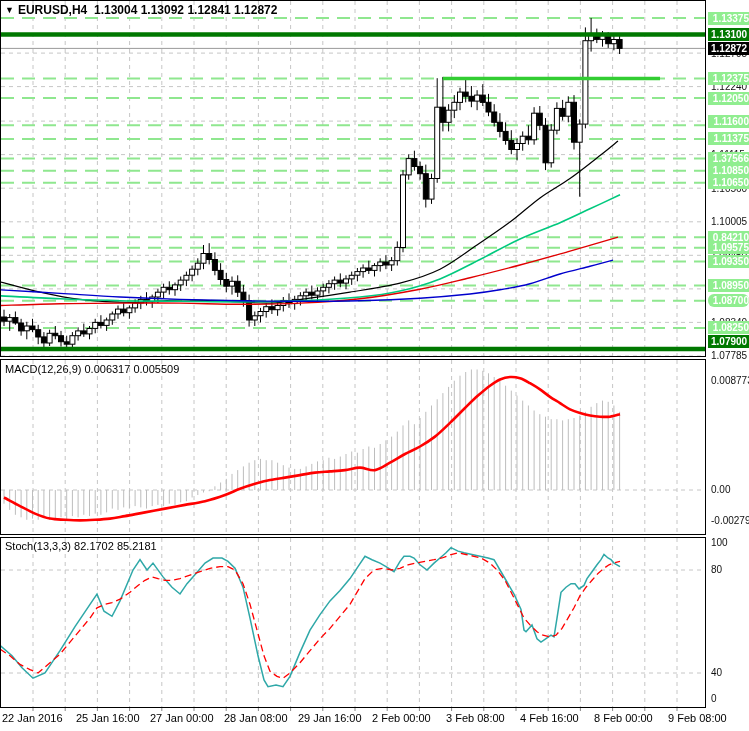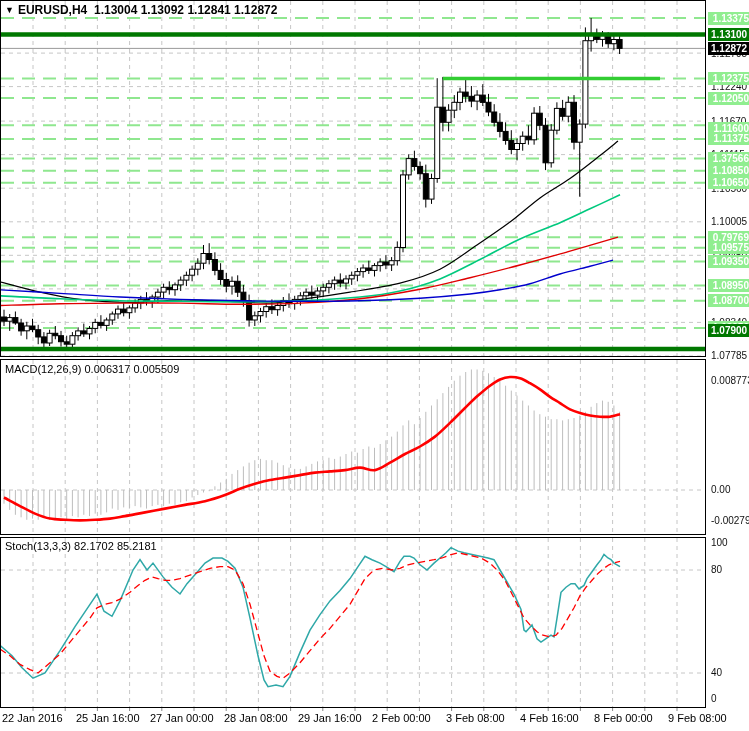--- a/index.html
+++ b/index.html
@@ -508,33 +508,33 @@
       <div class="price-label" style="top: 148.14px;">1.11115</div>
       <div class="price-label" style="top: 181.695px;">1.10560</div>
       <div class="price-label" style="top: 215.25px;">1.10005</div>
       <div class="price-label" style="top: 248.805px;">1.09450</div>
       <div class="price-label" style="top: 282.361px;">1.08895</div>
       <div class="price-label" style="top: 315.916px;">1.08340</div>
       <div class="price-label" style="top: 349.471px;">1.07785</div>
       <div class="price-label lt-green" style="top: 11.5px;">1.13375</div>
       <div class="price-label lt-green" style="top: 71.96px;">1.12375</div>
       <div class="price-label lt-green" style="top: 91.6095px;">1.12050</div>
-      <div class="price-label lt-green" style="top: 122px;">1.11600</div>
+      <div class="price-label lt-green" style="top: 115px;">1.11600</div>
       <div class="price-label lt-green" style="top: 132.42px;">1.11375</div>
       <div class="price-label lt-green" style="top: 152.069px;">1.37566</div>
       <div class="price-label lt-green" style="top: 164.161px;">1.10850</div>
       <div class="price-label lt-green" style="top: 176.253px;">1.10650</div>
-      <div class="price-label lt-green" style="top: 230.667px;">0.79769</div>
+      <div class="price-label lt-green" style="top: 230.667px;">0.84210</div>
       <div class="price-label lt-green" style="top: 241.248px;">1.09575</div>
       <div class="price-label lt-green" style="top: 254.851px;">1.09350</div>
       <div class="price-label lt-green" style="top: 279.036px;">1.08950</div>
-      <div class="price-label lt-green" style="top: 294.151px;">1.08700</div>
+      <div class="price-label lt-green" style="top: 294.151px; border-radius: 6px;">1.08700</div>
       <div class="price-label lt-green" style="top: 321.358px;">1.08250</div>
       <div class="price-label dk-green" style="top: 28.1265px;">1.13100</div>
-      <div class="price-label dk-green" style="top: 324px;">1.07900</div>
+      <div class="price-label dk-green" style="top: 335px;">1.07900</div>
       <div class="price-label cur" style="top: 41.9114px;">1.12872</div>
       <div class="ind-axis-label" style="top: 374.5px;">0.008773</div>
       <div class="ind-axis-label" style="top: 483.5px;">0.00</div>
       <div class="ind-axis-label" style="top: 514.5px;">-0.00279</div>
       <div class="ind-axis-label" style="top: 536.5px;">100</div>
       <div class="ind-axis-label" style="top: 563.5px;">80</div>
       <div class="ind-axis-label" style="top: 666.5px;">40</div>
       <div class="ind-axis-label" style="top: 692.5px;">0</div>
       <div class="time-label" style="left: 2px;">22 Jan 2016</div>
       <div class="time-label" style="left: 76px;">25 Jan 16:00</div>

